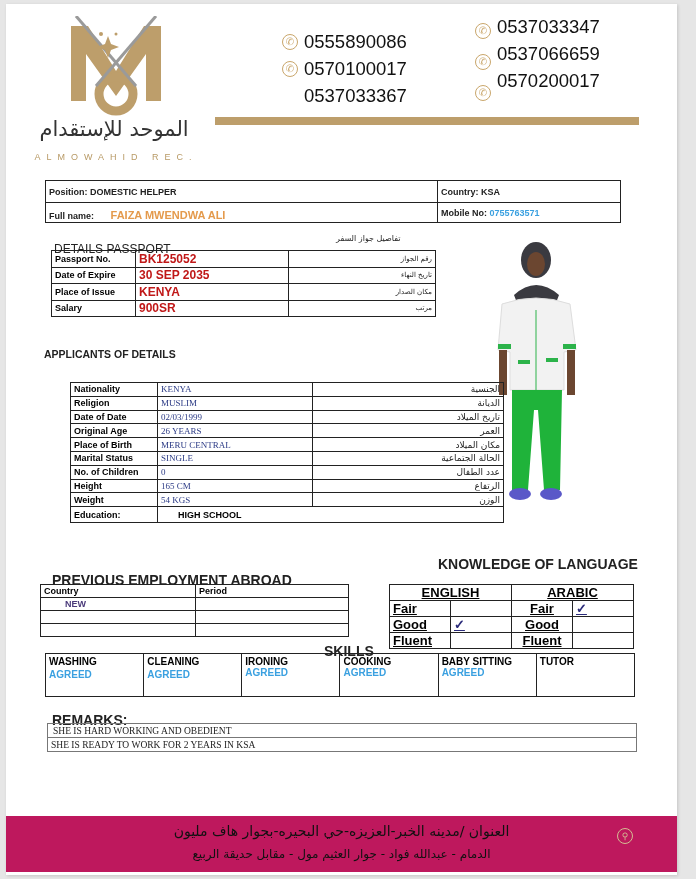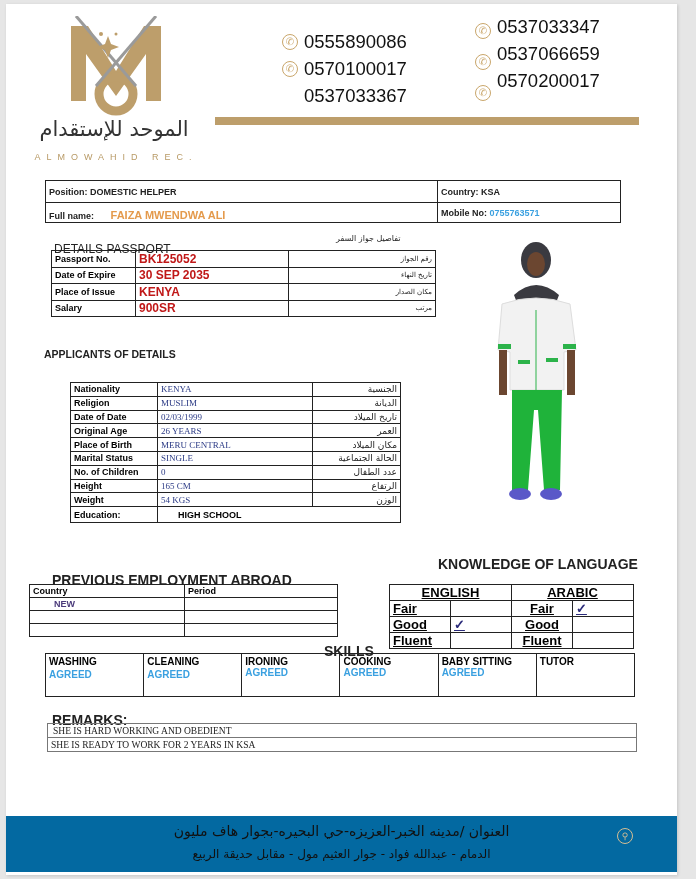--- a/index.html
+++ b/index.html
@@ -41,21 +41,21 @@
   .emp-tbl td { height: 13px; font-size: 9px; }
   .purple { color: #4a3a7a; font-weight: bold; padding-left: 24px; }
   .lang-tbl td { height: 14px; font-size: 13px; font-weight: bold; text-decoration: underline; }
   .check { color: #2a2a7a; font-size: 14px; font-weight: bold; line-height: 10px; }
 
   .skills-tbl td { height: 43px; vertical-align: top; width: 98px; font-weight: bold; font-size: 10px; padding-top: 2px; }
   .agreed { color: #3aa0e0; font-weight: bold; font-size: 10px; display: block; }
 
   .remarks-tbl td { height: 14px; font-family: "Liberation Serif", serif; font-size: 9.5px; color: #222; border-color: #777; }
 
-  .footer { position: absolute; left: 0; top: 812px; width: 671px; height: 56px; background: #0369a1; }
+  .footer { position: absolute; left: 0; top: 812px; width: 671px; height: 56px; background: #be185d; }
   .footer-l1 { position: absolute; left: 0; width: 671px; top: 7px; text-align: center; direction: rtl; font-family: "DejaVu Sans", sans-serif; font-size: 14px; color: #111; }
   .footer-l2 { position: absolute; left: 0; width: 671px; top: 31px; text-align: center; direction: rtl; font-family: "DejaVu Sans", sans-serif; font-size: 12px; color: #111; }
   .footer-pin { position: absolute; left: 611px; top: 12px; width: 16px; height: 16px; border: 1px solid #d4bd93; border-radius: 50%; color: #d4bd93; font-size: 9px; text-align: center; line-height: 14px; }
 </style>
 </head>
 <body>
 
 <div class="page">
 
   <div class="logo">
@@ -148,21 +148,21 @@
       <rect x="83" y="110" width="8" height="45" fill="#6b4630"></rect>
 
       <path d="M28 150 L78 150 L76 250 L60 250 L54 170 L50 170 L44 250 L28 250 Z" fill="#1fb33a"></path>
 
       <ellipse cx="36" cy="254" rx="11" ry="6" fill="#5a58c8"></ellipse>
       <ellipse cx="67" cy="254" rx="11" ry="6" fill="#5a58c8"></ellipse>
     </svg>
   </div>
 
   <div class="app-title">APPLICANTS OF DETAILS</div>
-  <table class="app-tbl" style="left:64px; top:378px; width:331px;padding-left:32px;">
+  <table class="app-tbl" style="left:64px; top:378px; width:434px;padding-left:32px;">
     <tbody>
         <tr>
           <td class="bold" style="width:87px;">Nationality</td>
           <td class="navy" style="width:155px;">KENYA</td>
           <td class="ar">الجنسية</td>
         </tr>
     <tr>
           <td class="bold">Religion</td>
           <td class="navy">MUSLIM</td>
           <td class="ar">الديانة</td>
@@ -203,21 +203,21 @@
           <td class="ar">الوزن</td>
         </tr>
     <tr style="height:16px;">
           <td class="bold">Education:</td>
           <td class="bold" colspan="2" style="padding-left:20px;">HIGH SCHOOL</td>
         </tr>
   </tbody>
     </table>
 
   <div class="small-title" style="left:46px; top:568px;">PREVIOUS EMPLOYMENT ABROAD</div>
-  <table class="emp-tbl" style="left:23px; top:580px; width:309px;">
+  <table class="emp-tbl" style="left:34px; top:580px; width:309px;">
     <tbody>
         <tr>
           <td class="bold" style="width:155px;">Country</td>
           <td class="bold">Period</td>
         </tr>
     <tr>
           <td class="purple">NEW</td>
           <td></td>
         </tr>
     <tr>

